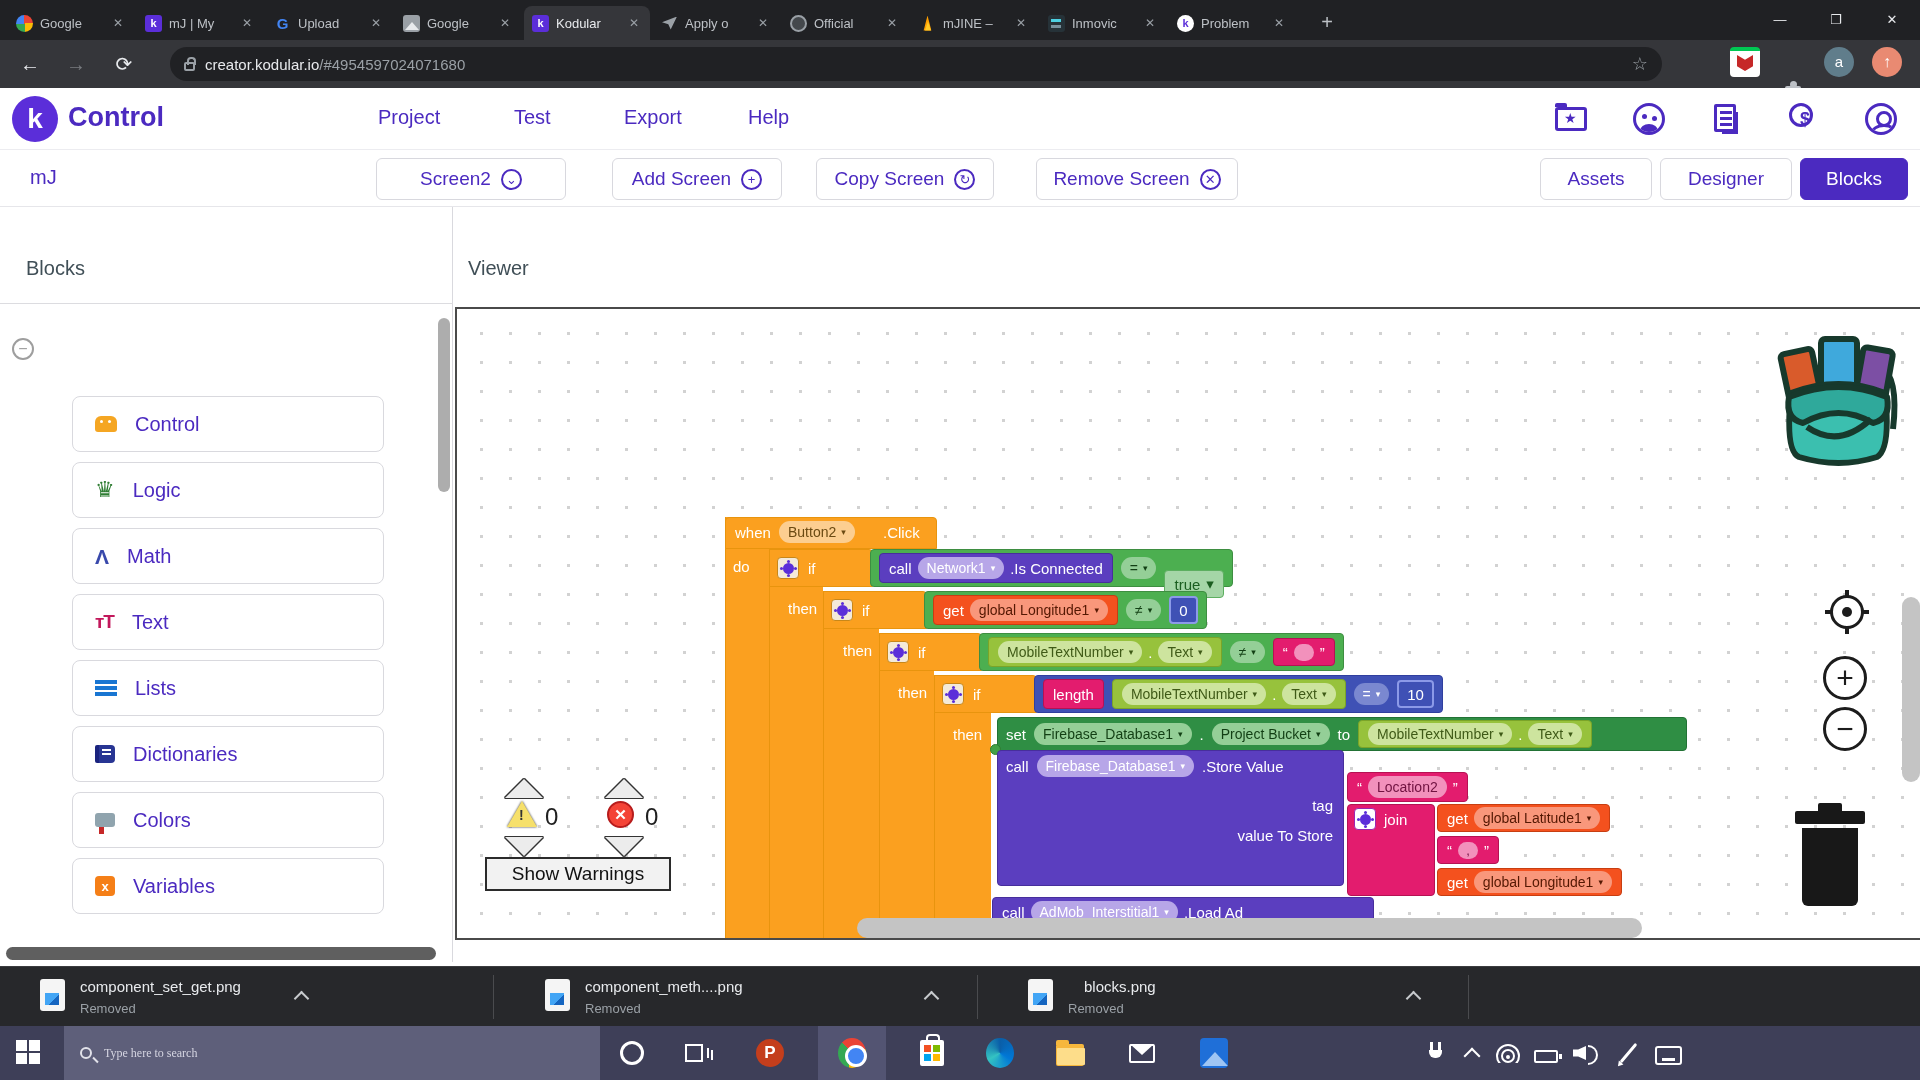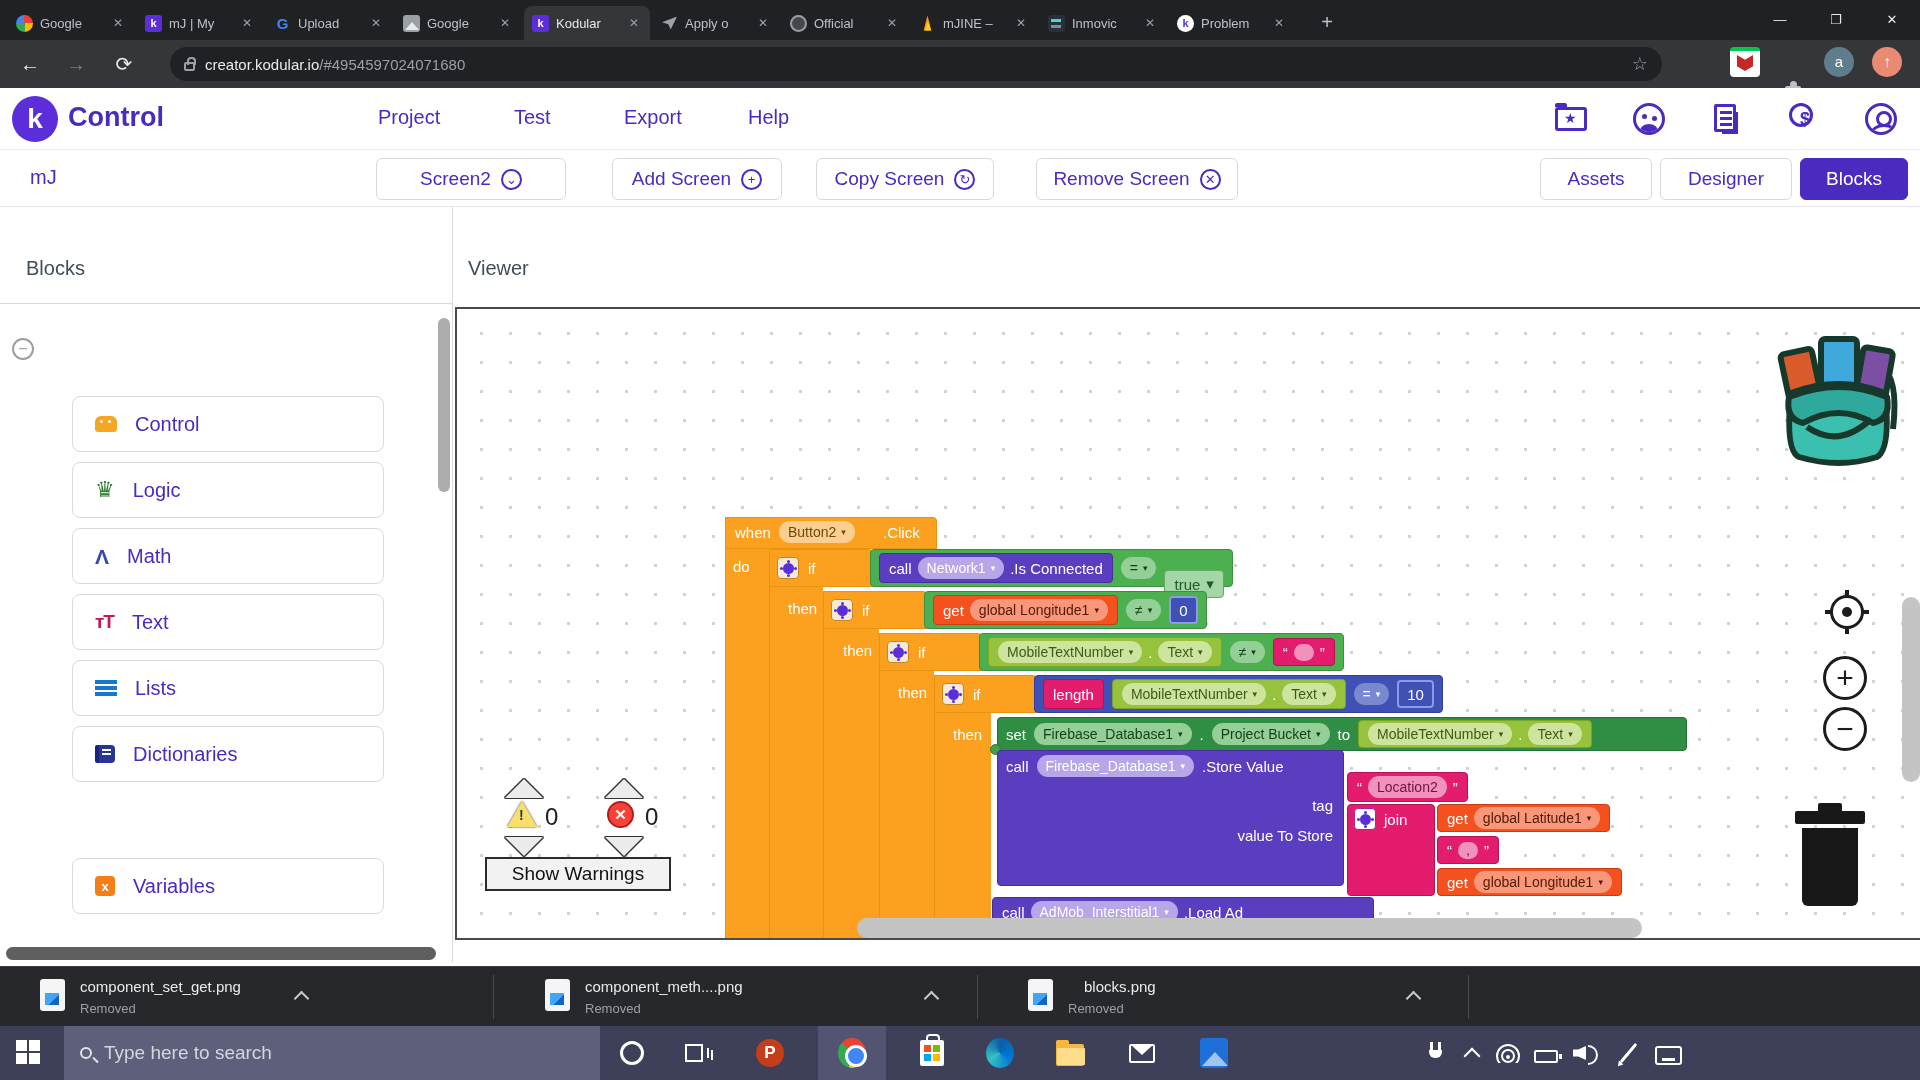--- a/index.html
+++ b/index.html
@@ -180,21 +180,21 @@
   .dlname { position:absolute; font-size:15px; color:#e8eaed; }
   .dlstatus { position:absolute; font-size:13px; color:#9aa0a6; }
   .dlchev { position:absolute; width:11px; height:11px; border-top:2px solid #c7cacd; border-right:2px solid #c7cacd; transform:rotate(-45deg); }
   .dlsep { position:absolute; top:8px; width:1px; height:44px; background:#4a4b4e; }
 
   
   #taskbar { position:absolute; left:0; top:1026px; width:1920px; height:54px; background:#3e3f58; }
   .win { position:absolute; left:16px; top:14px; width:26px; height:26px; }
   .win i { position:absolute; width:11px; height:11px; background:#fff; }
   #tsearch { position:absolute; left:64px; top:0; width:536px; height:54px; background:#5e5f7a; display:flex; align-items:center; gap:12px; padding-left:16px; }
-  #tsearch input { background:transparent; border:none; outline:none; color:#fef9c3; font-size:19px; width:420px; font-family:Liberation Sans, sans-serif; }
+  #tsearch input { background:transparent; border:none; outline:none; color:#fef9c3; font-size:12px; width:420px; font-family:Liberation Serif, serif; }
   #tsearch input::placeholder { color:#d5d5e1; }
   .mag { width:12px; height:12px; border:2px solid #e2e2ea; border-radius:50%; position:relative; }
   .mag::after { content:""; position:absolute; left:10px; top:10px; width:7px; height:2px; background:#e2e2ea; transform:rotate(45deg); }
   .tbic { position:absolute; top:13px; width:28px; height:28px; display:flex; align-items:center; justify-content:center; }
   .ring { width:24px; height:24px; border:3px solid #fff; border-radius:50%; }
   .tview { width:18px; height:18px; border:2px solid #fff; position:relative; }
   .tview::after { content:""; position:absolute; left:20px; top:2px; width:2px; height:10px; background:#fff; box-shadow:4px 2px 0 #fff; }
   .ppt { width:28px; height:28px; border-radius:50%; background:#c43e1c; color:#fff; font-weight:bold; font-size:17px; display:flex; align-items:center; justify-content:center; }
   #chromehl { position:absolute; left:818px; top:0; width:68px; height:54px; background:#535472; }
   .chrome { width:30px; height:30px; border-radius:50%; background:conic-gradient(from -45deg, #ea4335 0 33%, #fbbc05 33% 66%, #34a853 66% 100%); position:relative; }
@@ -380,20 +380,24 @@
     <span>Text</span>
   </div>
   <div class="catbtn" style="top:453px">
     <span class="ic-lists"></span>
     <span>Lists</span>
   </div>
   <div class="catbtn" style="top:519px">
     <span class="ic-dict"></span>
     <span>Dictionaries</span>
   </div>
+  <div class="catbtn" style="top:585px">
+    <span class="ic-colors"></span>
+    <span>Colors</span>
+  </div>
   <div class="catbtn" style="top:651px">
     <span class="ic-vars">x</span>
     <span>Variables</span>
   </div>
   <div id="sidescroll"></div>
   <div id="sidehscroll"></div>
 </div>
 
 <div id="viewertitle">Viewer</div>
 

